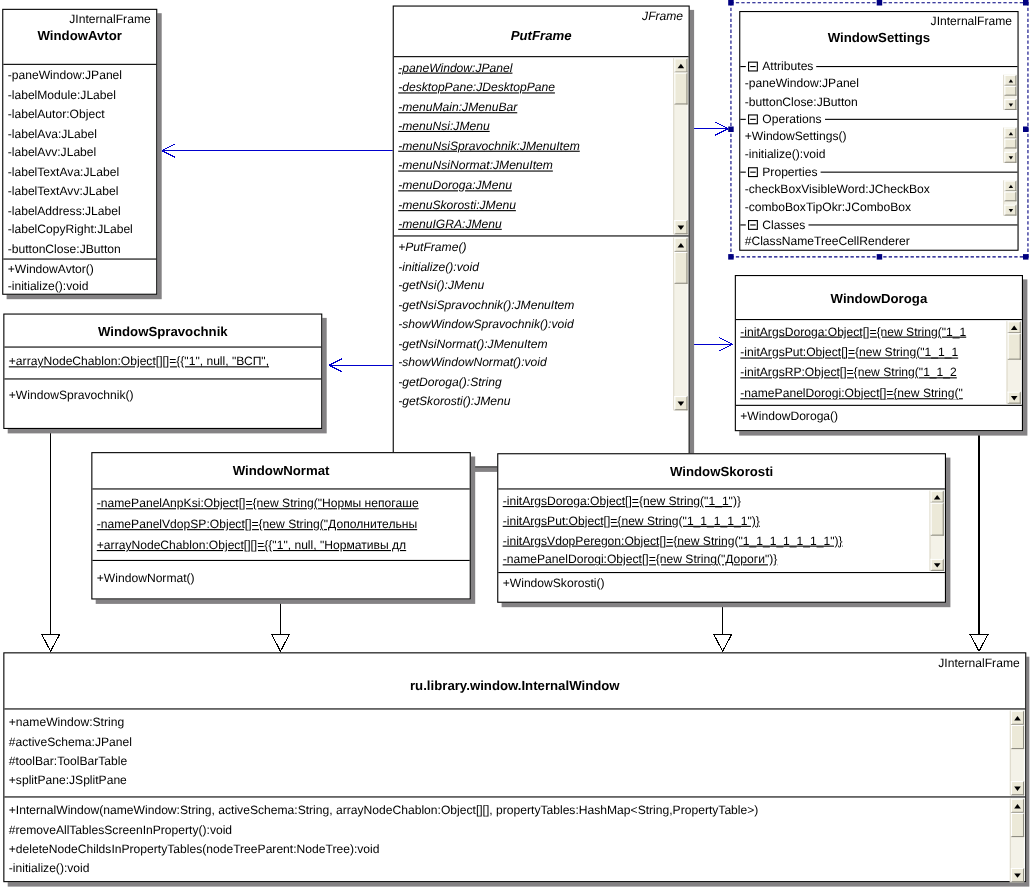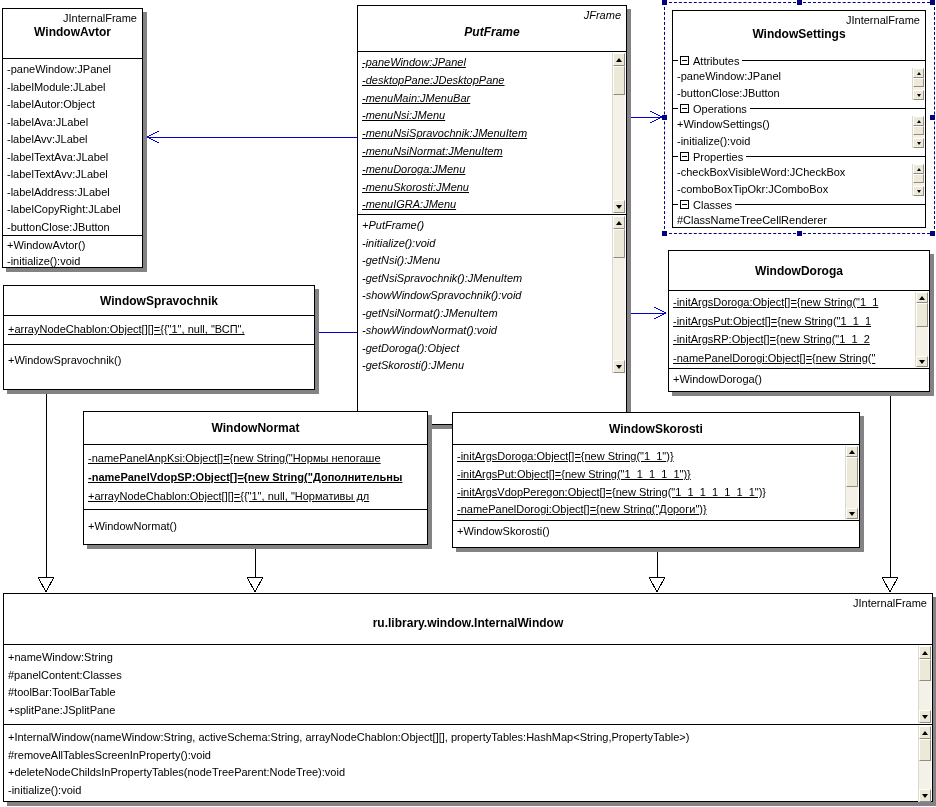--- a/index.html
+++ b/index.html
@@ -142,21 +142,21 @@
       </div>
     </div>
     <div class="sec" style="height:160px;padding-top:2px;">
       <div class="row">+PutFrame()</div>
       <div class="row">-initialize():void</div>
       <div class="row">-getNsi():JMenu</div>
       <div class="row">-getNsiSpravochnik():JMenuItem</div>
       <div class="row">-showWindowSpravochnik():void</div>
       <div class="row">-getNsiNormat():JMenuItem</div>
       <div class="row">-showWindowNormat():void</div>
-      <div class="row">-getDoroga():Object</div>
+      <div class="row">-getDoroga():String</div>
       <div class="row">-getSkorosti():JMenu</div>
       <div class="vscroll">
         <div class="sbtn stop">
             <span class="tri-up"></span>
           </div>
         <div class="sthumb" style="top:13px;height:29px;"></div>
         <div class="sbtn sbot">
             <span class="tri-down"></span>
           </div>
       </div>
@@ -247,21 +247,21 @@
           <span class="minus"></span>
         </span>
       <span>Classes</span>
       <span class="hline hl-grow"></span>
     </div>
     <div style="position:relative;height:17px;">
       <div class="ws-item">#ClassNameTreeCellRenderer</div>
     </div>
   </div>
 
-  <div class="box" style="left:3px;top:285px;width:312px;height:105px;">
+  <div class="box" style="left:3px;top:285px;width:290px;height:105px;">
     <div class="title centeronly" style="height:29px;">
       <div class="cname">WindowSpravochnik</div>
     </div>
     <div class="sec u" style="height:29px;">
       <div class="row" style="line-height:27px;">+arrayNodeChablon:Object[][]={{"1", null, "ВСП",</div>
     </div>
     <div class="sec" style="height:47px;padding-top:7px;">
       <div class="row">+WindowSpravochnik()</div>
     </div>
   </div>
@@ -289,21 +289,21 @@
       <div class="row">+WindowDoroga()</div>
     </div>
   </div>
 
   <div class="box" style="left:83px;top:411px;width:345px;height:134px;">
     <div class="title centeronly" style="height:32px;">
       <div class="cname">WindowNormat</div>
     </div>
     <div class="sec u" style="height:65px;padding-top:4px;">
       <div class="row" style="line-height:19px;">-namePanelAnpKsi:Object[]={new String("Нормы непогаше</div>
-      <div class="row" style="line-height:19px;font-weight:bold;">-namePanelVdopSP:Object[]={new String("Дополнительны</div>
+      <div class="row" style="line-height:19px;">-namePanelVdopSP:Object[]={new String("Дополнительны</div>
       <div class="row" style="line-height:19px;">+arrayNodeChablon:Object[][]={{"1", null, "Нормативы дл</div>
     </div>
     <div class="sec" style="height:37px;padding-top:8px;">
       <div class="row">+WindowNormat()</div>
     </div>
   </div>
 
   <div class="box" style="left:452px;top:412px;width:408px;height:136px;">
     <div class="title centeronly" style="height:31px;">
       <div class="cname">WindowSkorosti</div>
@@ -328,21 +328,21 @@
     </div>
   </div>
 
   <div class="box" style="left:3px;top:593px;width:930px;height:209px;">
     <div class="title" style="height:50px;">
       <div class="stype">JInternalFrame</div>
       <div class="cname" style="margin-top:6px;">ru.library.window.InternalWindow</div>
     </div>
     <div class="sec" style="height:80px;padding-top:4px;">
       <div class="row">+nameWindow:String</div>
-      <div class="row">#panelContent:Classes</div>
+      <div class="row">#activeSchema:JPanel</div>
       <div class="row">#toolBar:ToolBarTable</div>
       <div class="row">+splitPane:JSplitPane</div>
       <div class="vscroll">
         <div class="sbtn stop">
             <span class="tri-up"></span>
           </div>
         <div class="sthumb" style="top:13px;height:22px;"></div>
         <div class="sbtn sbot">
             <span class="tri-down"></span>
           </div>

